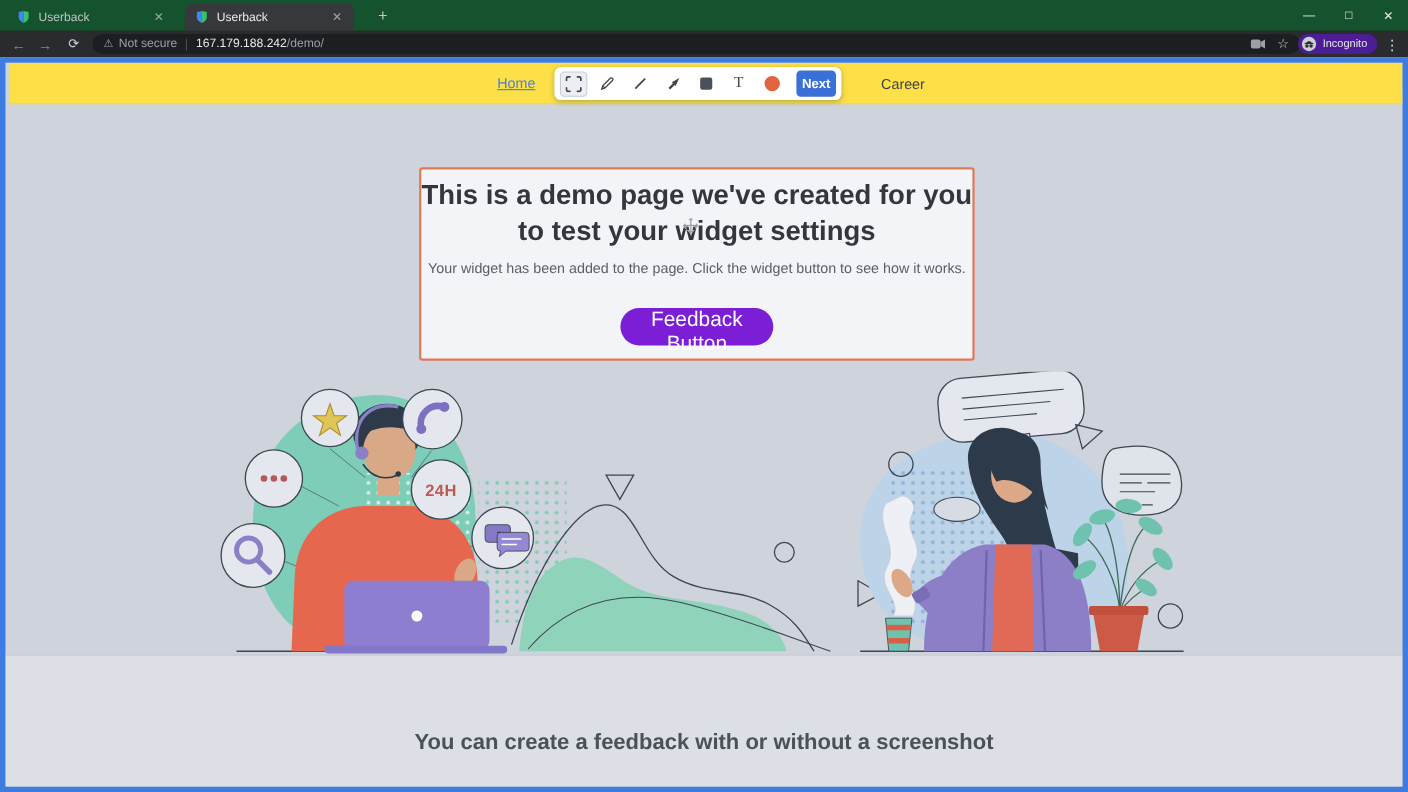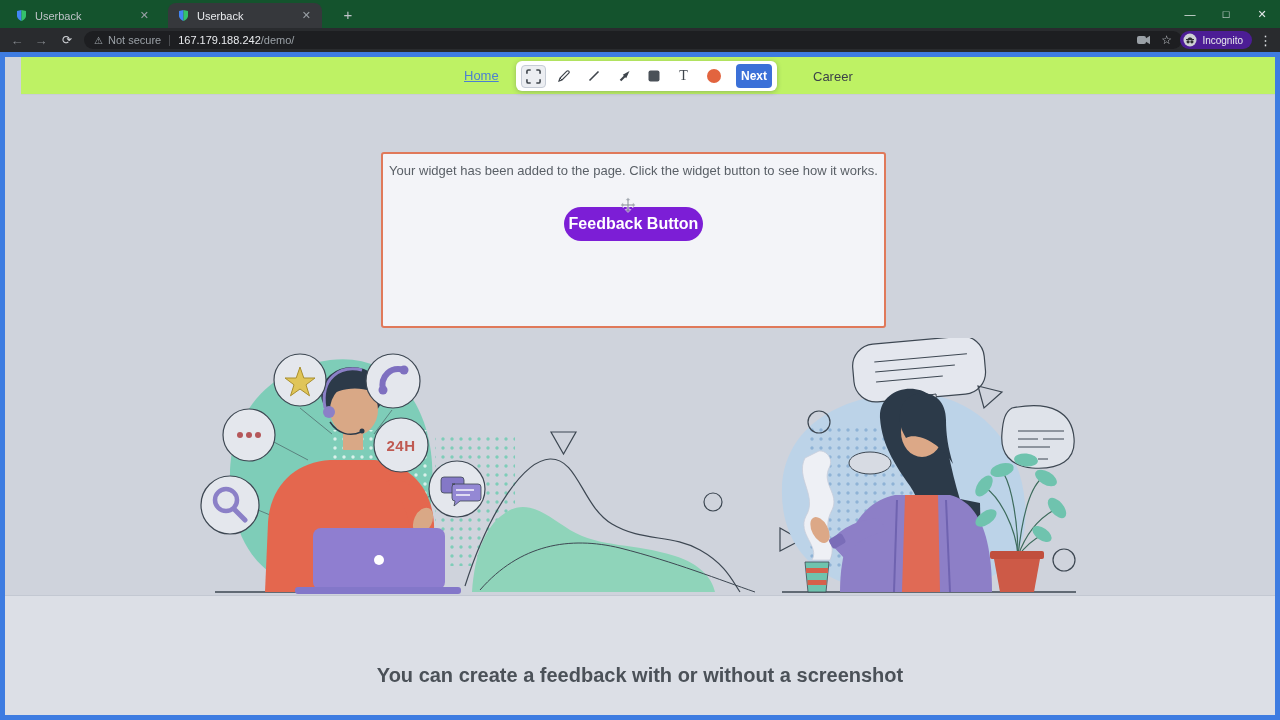--- a/index.html
+++ b/index.html
@@ -41,42 +41,42 @@
   .kebab { position:absolute; right:8px; top:0; height:24px; display:flex; align-items:center;
            color:#dfe2e6; font-size:13px; }
 
   
   .page { position:absolute; top:52px; left:0; right:0; bottom:0; background:#cfd3dc;
           border:5px solid #3e7ce1; overflow:hidden; }
   .page-close { position:absolute; top:0; right:0; width:25px; height:24px; background:#3e7ce1;
                 color:#fff; font-size:13px; display:flex; align-items:center; justify-content:center;
                 border-radius:0 0 0 5px; }
 
-  .topbar { position:absolute; top:0; left:16px; right:0; height:38px; background:#bef264;
+  .topbar { position:absolute; top:0; left:4px; right:0; height:38px; background:#fde047;
             border-bottom:1px solid #c9cdd6; }
   .home-link { position:absolute; left:443px; top:11px; font-size:13px; color:#4c7fd1;
                text-decoration:underline; }
   .career-link { position:absolute; left:792px; top:12px; font-size:13px; color:#3c4248; }
   .tool-panel { position:absolute; left:495px; top:4px; height:30px; background:#ffffff;
                 border-radius:6px; box-shadow:0 1px 5px rgba(40,50,70,.3); display:flex;
                 align-items:center; padding:0 5px; gap:5px; }
   .tool { width:25px; height:23px; display:flex; align-items:center; justify-content:center; }
   .tool-active { background:#eceef2; border:1px solid #c6ccd6; border-radius:4px; }
   .tool-T { font-family:"Liberation Serif", serif; font-size:14px; color:#3f454c; }
   .next-btn { margin-left:5px; width:36px; height:24px; background:#3b70d8; color:#fff;
               border:none; border-radius:4px; font-size:12px; font-weight:bold;
               font-family:"Liberation Sans",sans-serif; }
 
   .hero { position:absolute; left:376px; top:95px; width:505px; height:176px; background:#f3f4f8;
           border:2px solid #e0795a; border-radius:3px; text-align:center; }
   .hero-heading { margin:7px auto 0; font-size:25px; line-height:33px; font-weight:bold;
                   color:#33373d; white-space:pre-line; }
   .hero-sub { margin-top:9px; font-size:13px; color:#5a6067; }
   .feedback-btn { margin-top:29px; width:139px; height:34px; background:#7c1ed6; color:#fff;
-                  border:none; border-radius:17px; font-size:16px; font-weight:bold;
+                  border:none; border-radius:17px; font-size:19px; font-weight:normal;
                   font-family:"Liberation Sans",sans-serif; }
 
   .cursor-move { position:absolute; left:615px; top:140px; width:16px; height:16px; opacity:.8; }
 
   .illustration { position:absolute; left:175px; top:281px; width:920px; height:260px; }
 
   .bottom-section { position:absolute; left:0; right:0; top:538px; height:125px; background:#dcdfe6;
                     border-top:1px solid #c3c8d2; }
   .footer-text { text-align:center; margin-top:68px; font-size:20px; font-weight:bold; color:#4b5158; }
 </style>
@@ -180,20 +180,22 @@
           <circle cx="8" cy="8" r="7" fill="#e2643f"></circle>
         </svg>
       </span>
       <button class="next-btn">Next</button>
     </div>
 
     <span class="career-link">Career</span>
   </div>
 
   <div class="hero">
+    <div class="hero-heading">This is a demo page we've created for you
+to test your widget settings</div>
     <div class="hero-sub">Your widget has been added to the page. Click the widget button to see how it works.</div>
     <button class="feedback-btn">Feedback Button</button>
   </div>
 
   <svg class="cursor-move" viewBox="0 0 16 16">
     <path d="M8,0.5 L11,3.5 L9,3.5 L9,7 L12.5,7 L12.5,5 L15.5,8 L12.5,11 L12.5,9 L9,9 L9,12.5 L11,12.5 L8,15.5 L5,12.5 L7,12.5 L7,9 L3.5,9 L3.5,11 L0.5,8 L3.5,5 L3.5,7 L7,7 L7,3.5 L5,3.5 Z" fill="#9096a0" stroke="#ffffff" stroke-width="0.6"></path>
   </svg>
 
   <svg class="illustration" viewBox="0 0 920 260">
     <defs>

